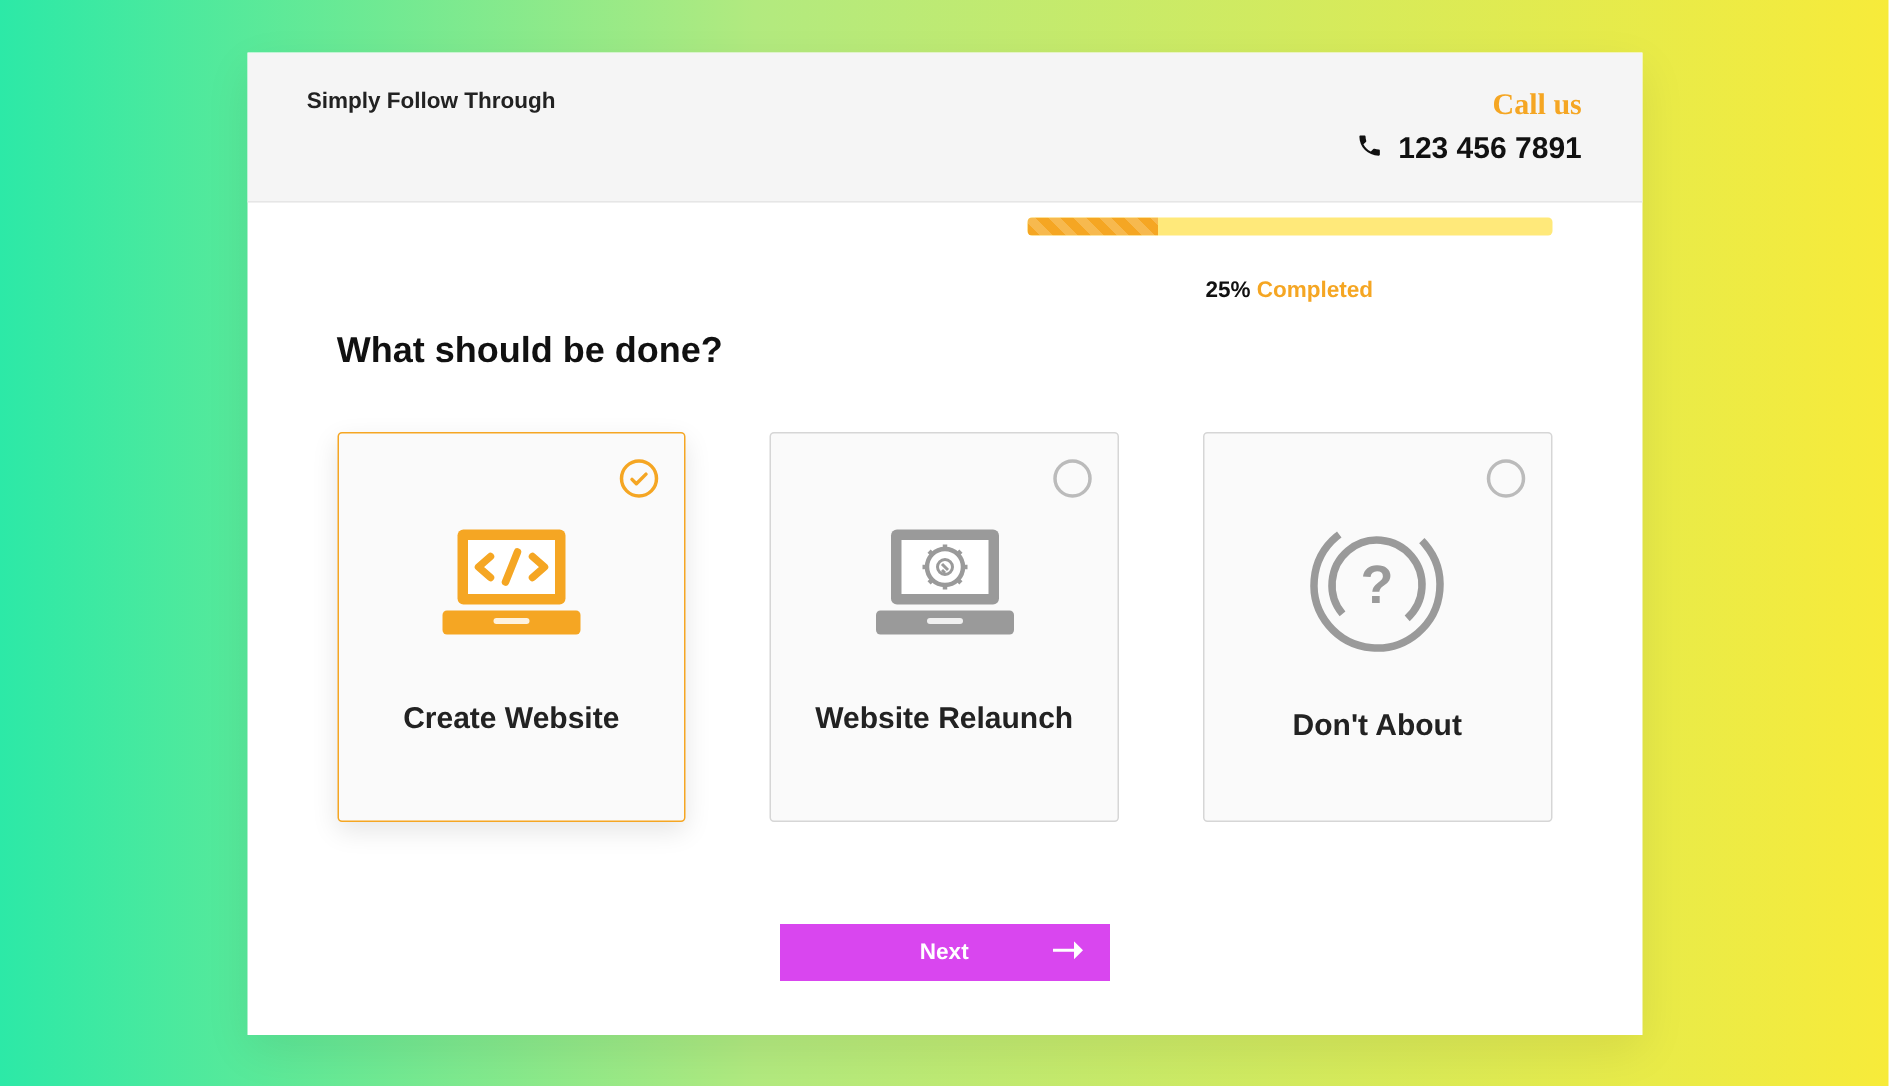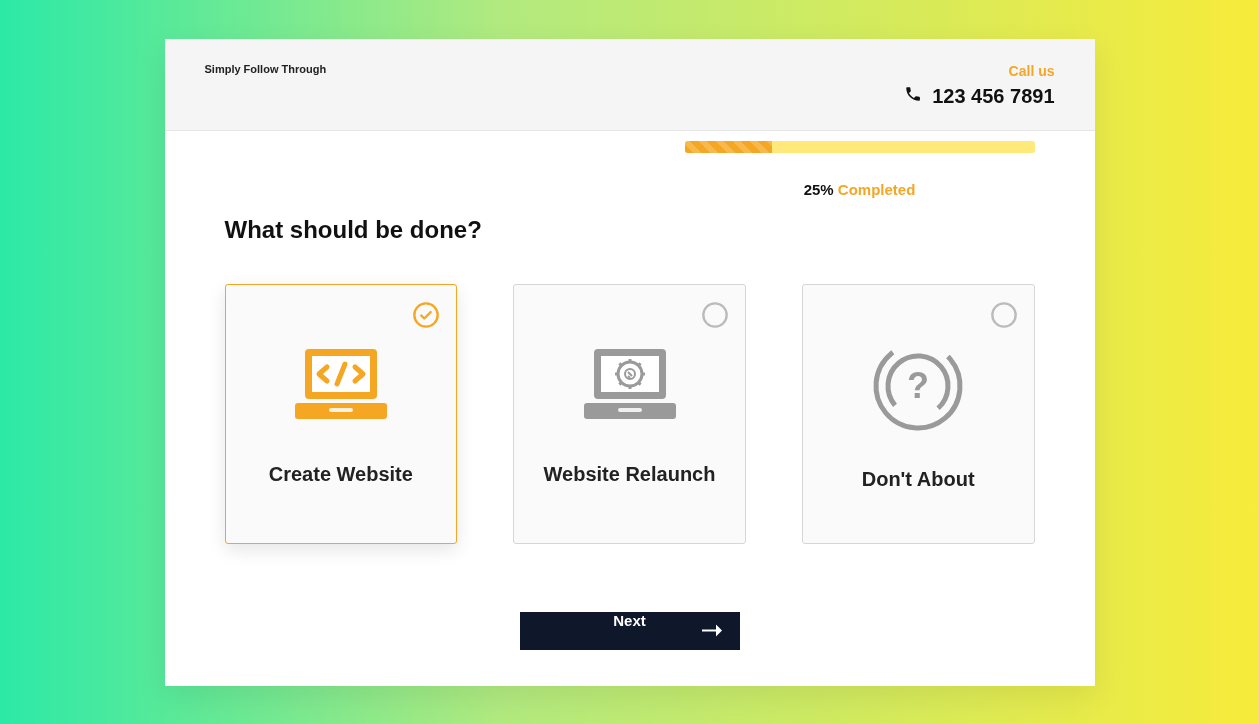--- a/index.html
+++ b/index.html
@@ -29,28 +29,29 @@
   }
   .header-left .title {
     color: #f5a623;
     font-weight: 700;
     font-size: 19px;
     margin-bottom: 8px;
   }
   .header-left .subtitle {
     color: #222;
     font-weight: 600;
-    font-size: 11px;
+    font-size: 15px;
   }
   .header-right { text-align: right; }
   .header-right .callus {
     color: #f5a623;
     font-weight: 700;
-    font-size: 14px;
+    font-size: 20px;
     margin-bottom: 6px;
+    font-family: Liberation Serif, serif;
   }
   .header-right .phone-row {
     display: flex;
     align-items: center;
     justify-content: flex-start;
     gap: 10px;
     color: #111;
     font-weight: 700;
     font-size: 20px;
   }
@@ -133,28 +134,29 @@
     font-weight: 600;
     color: #222;
   }
   .footer {
     display: flex;
     justify-content: center;
     padding-bottom: 36px;
     padding-top: 28px;
   }
   .next-btn {
-    background: #0f172a;
+    background: #d946ef;
     color: #fff;
     border: none;
     width: 220px;
     height: 38px;
     font-size: 15px;
     font-weight: 600;
     display: flex;
+    align-items: center;
     justify-content: center;
     position: relative;
     cursor: pointer;
   }
   .next-btn .arrow {
     position: absolute;
     right: 18px;
     top: 50%;
     transform: translateY(-50%);
   }

